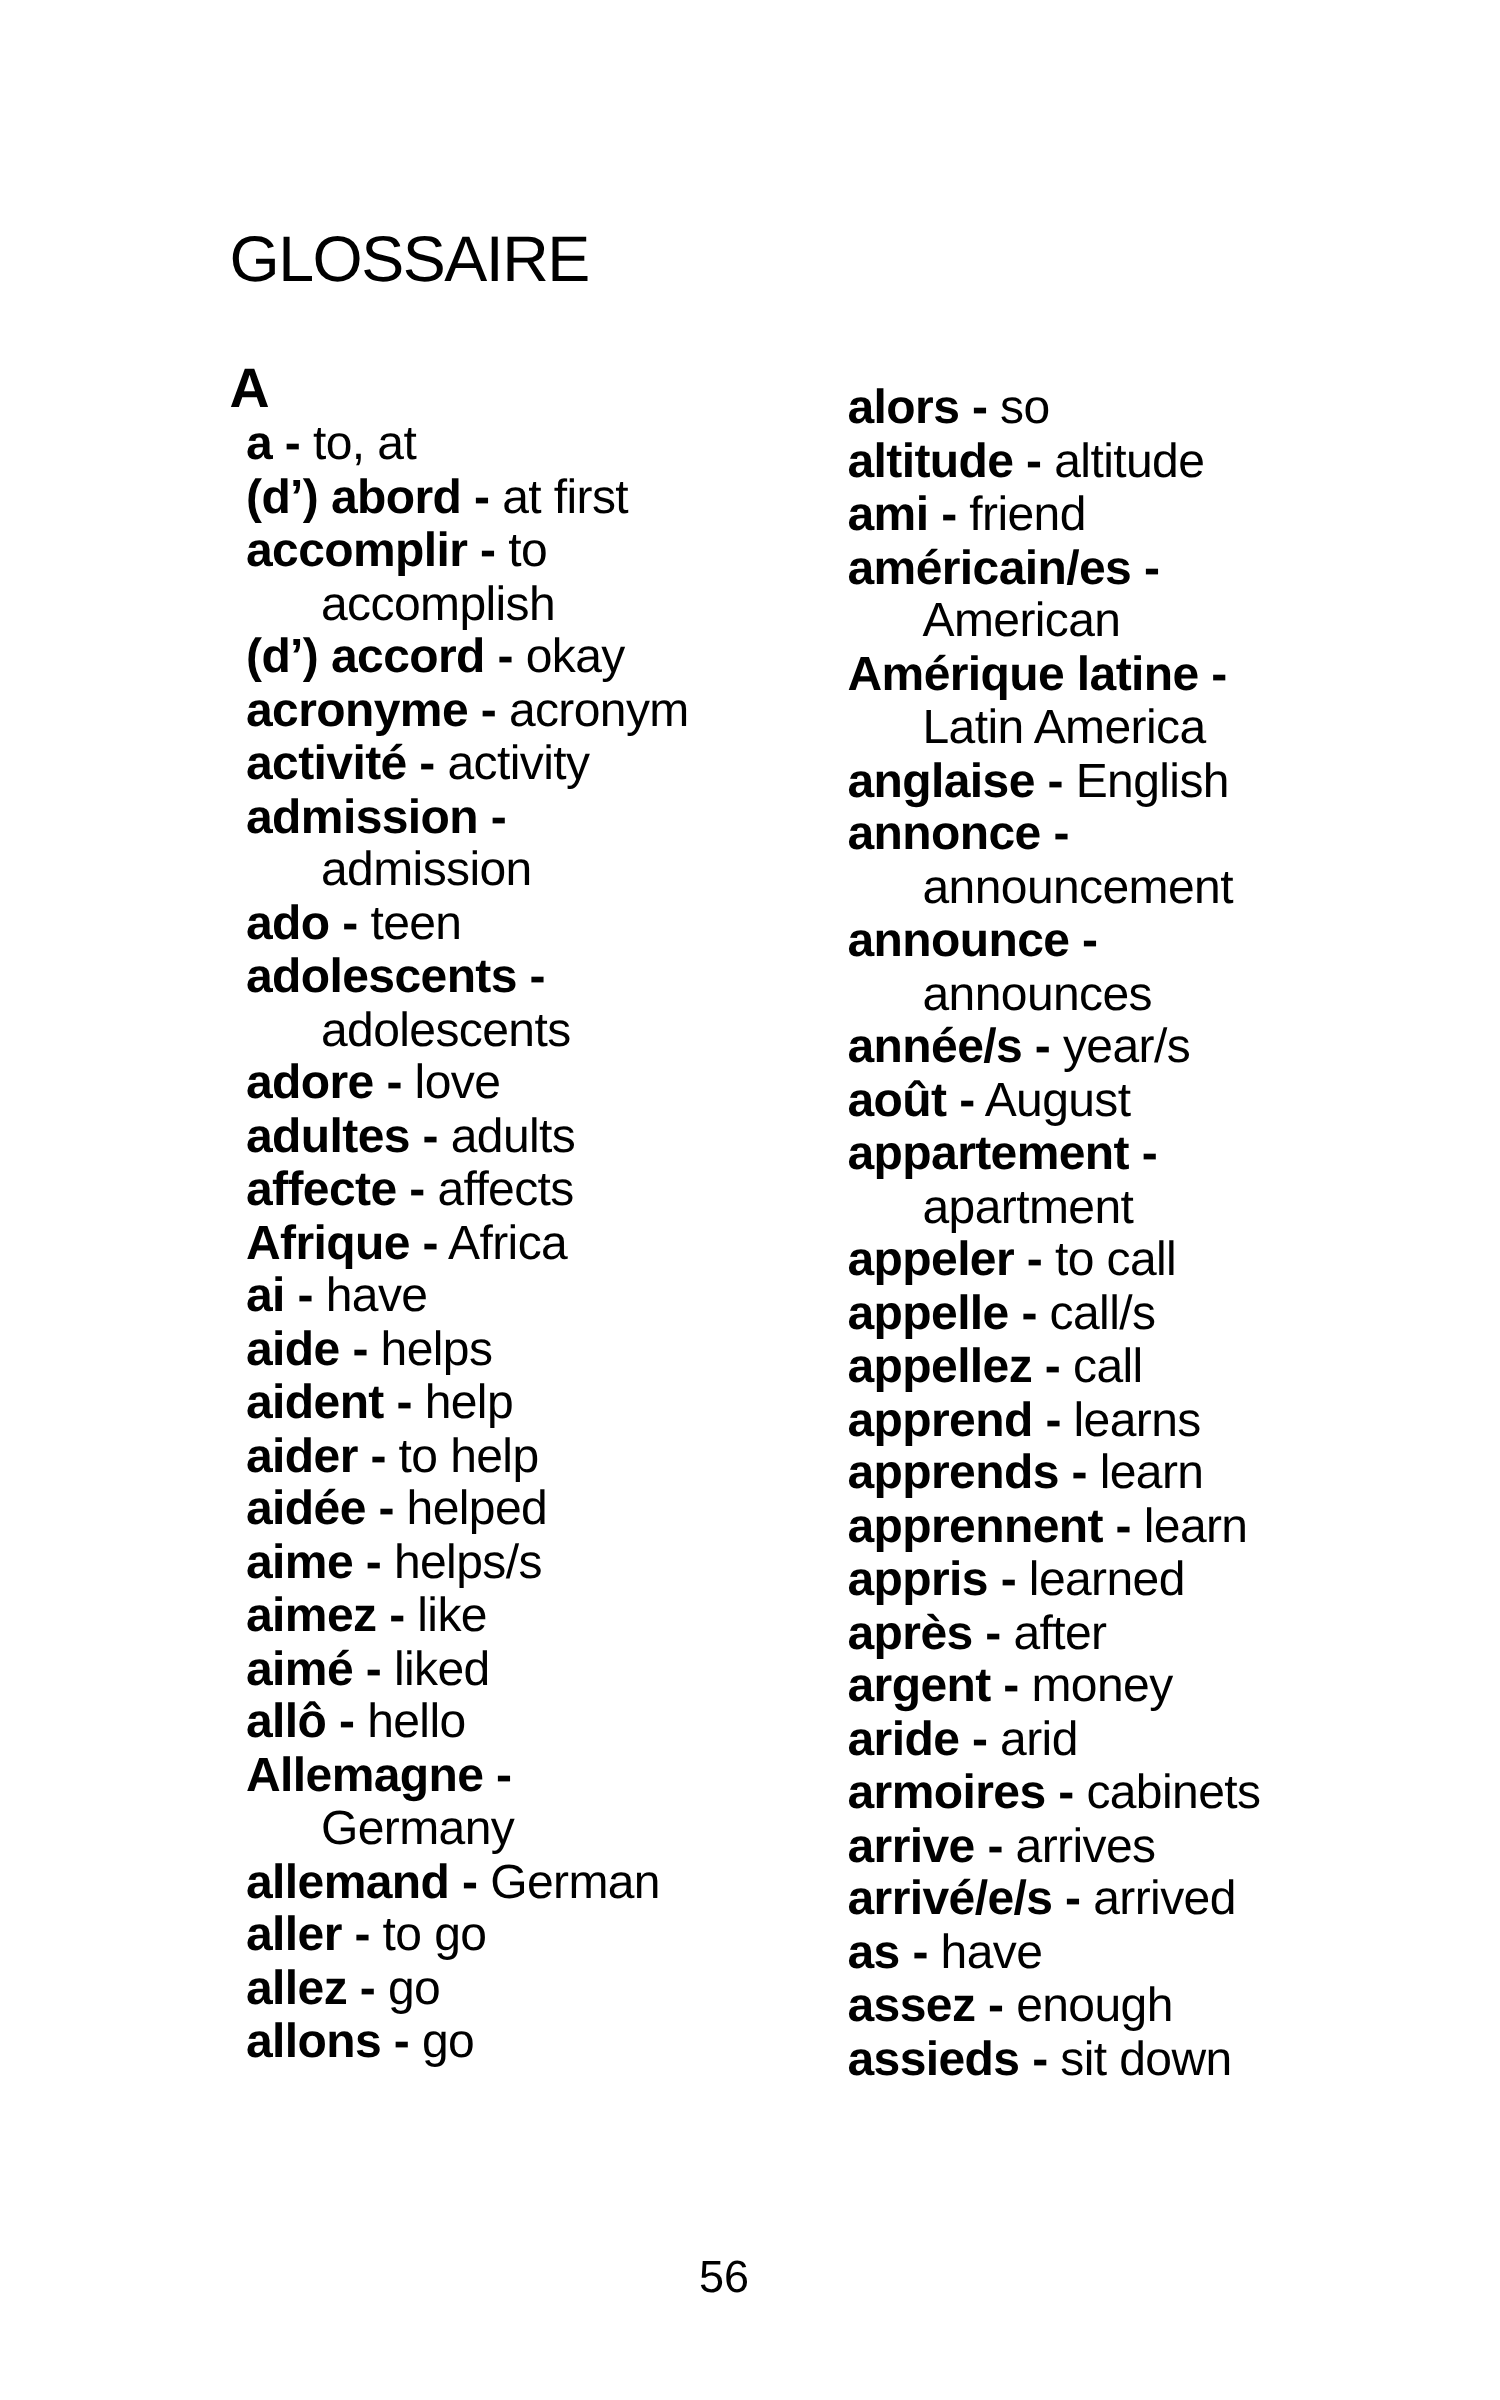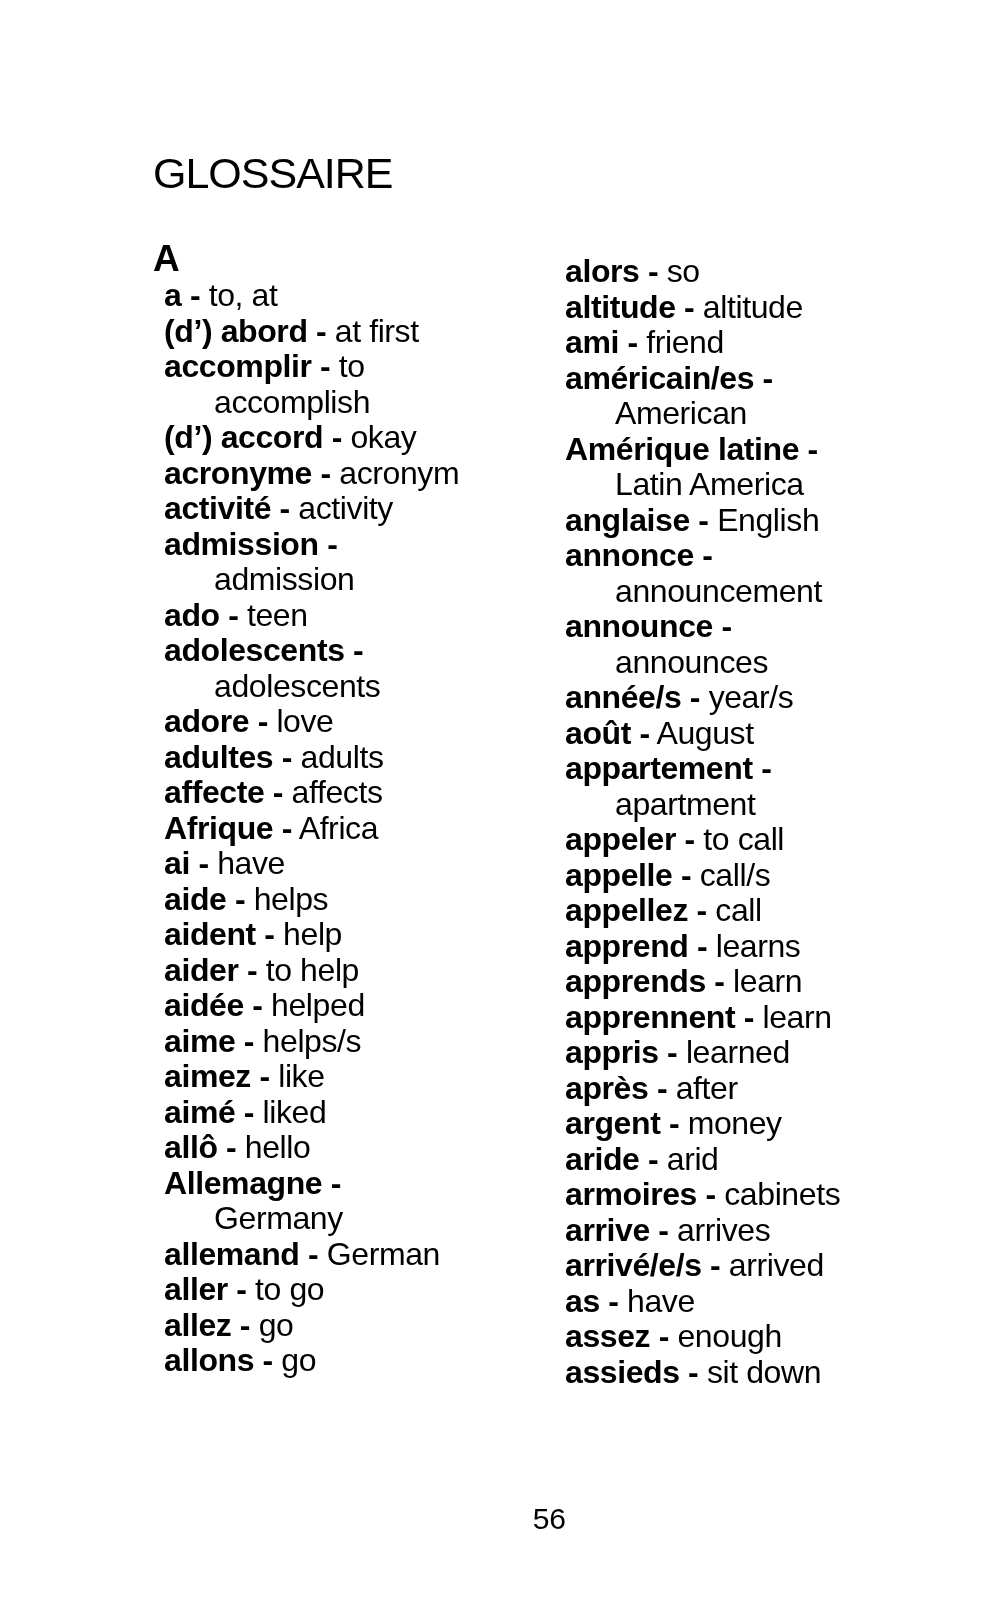--- a/index.html
+++ b/index.html
@@ -46,21 +46,21 @@
   }
   .col-left  { left: 164px; top: 278px; }
   .col-right { left: 565px; top: 254px; }
   .entry .term { font-weight: 700; }
   .cont { padding-left: 50px; }
   .page-number {
     position: absolute;
     top: 1504px;
     left: 466px;
     width: 100px;
-    text-align: right;
+    text-align: left;
     font-size: 30px;
     line-height: 1;
   }
 </style>
 </head>
 <body>
 
 <div class="page">
   <h1 class="doc-title">GLOSSAIRE</h1>
   <h2 class="section-letter">A</h2>

